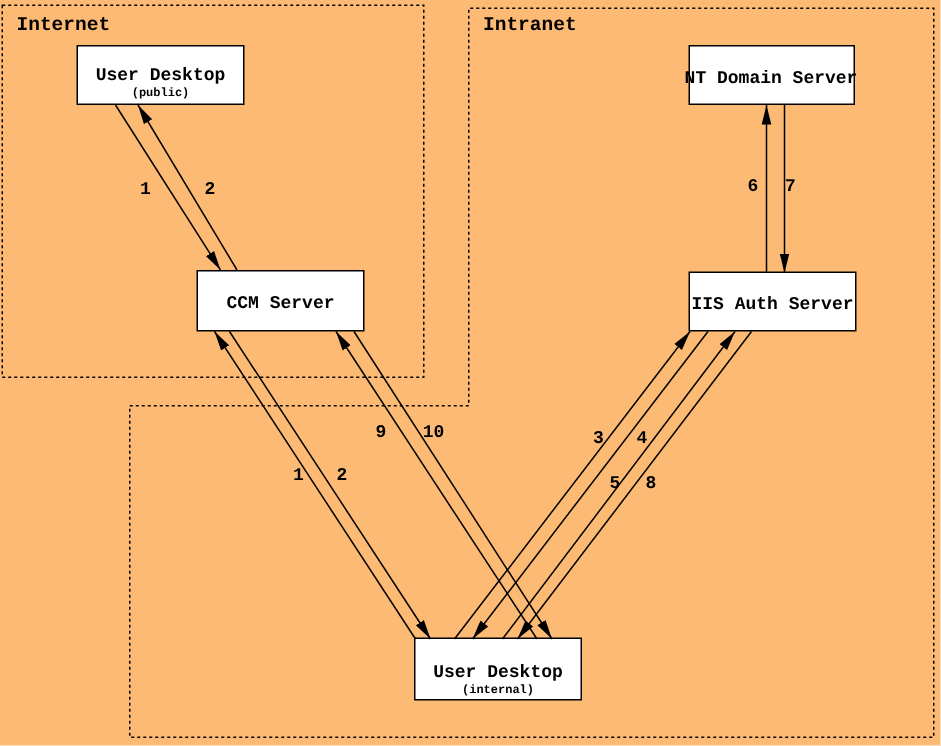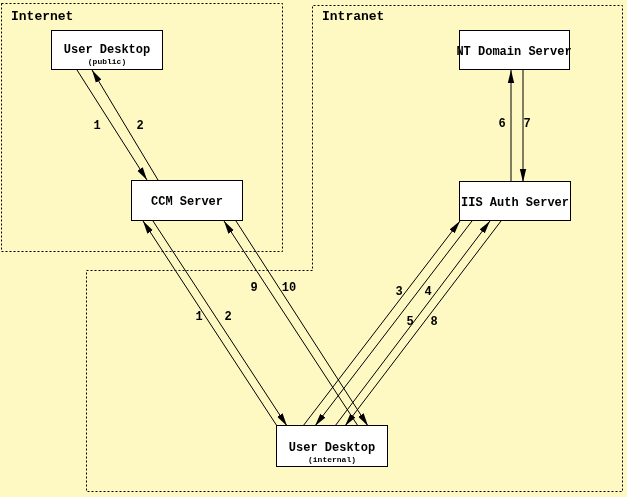--- a/index.html
+++ b/index.html
@@ -4,21 +4,21 @@
 <style>
   html, body {
     margin: 0;
     padding: 0;
     background: #ffffff;
   }
   #stage {
     position: relative;
     width: 627px;
     height: 497px;
-    background: #fef9c3;
+    background: #fdba74;
     overflow: hidden;
   }
   svg { display: block; }
   .t {
     font-family: "Liberation Mono", "DejaVu Sans Mono", monospace;
     font-weight: bold;
     fill: #000000;
   }
   .zone  { font-size: 13px; }
   .title { font-size: 12px; }

